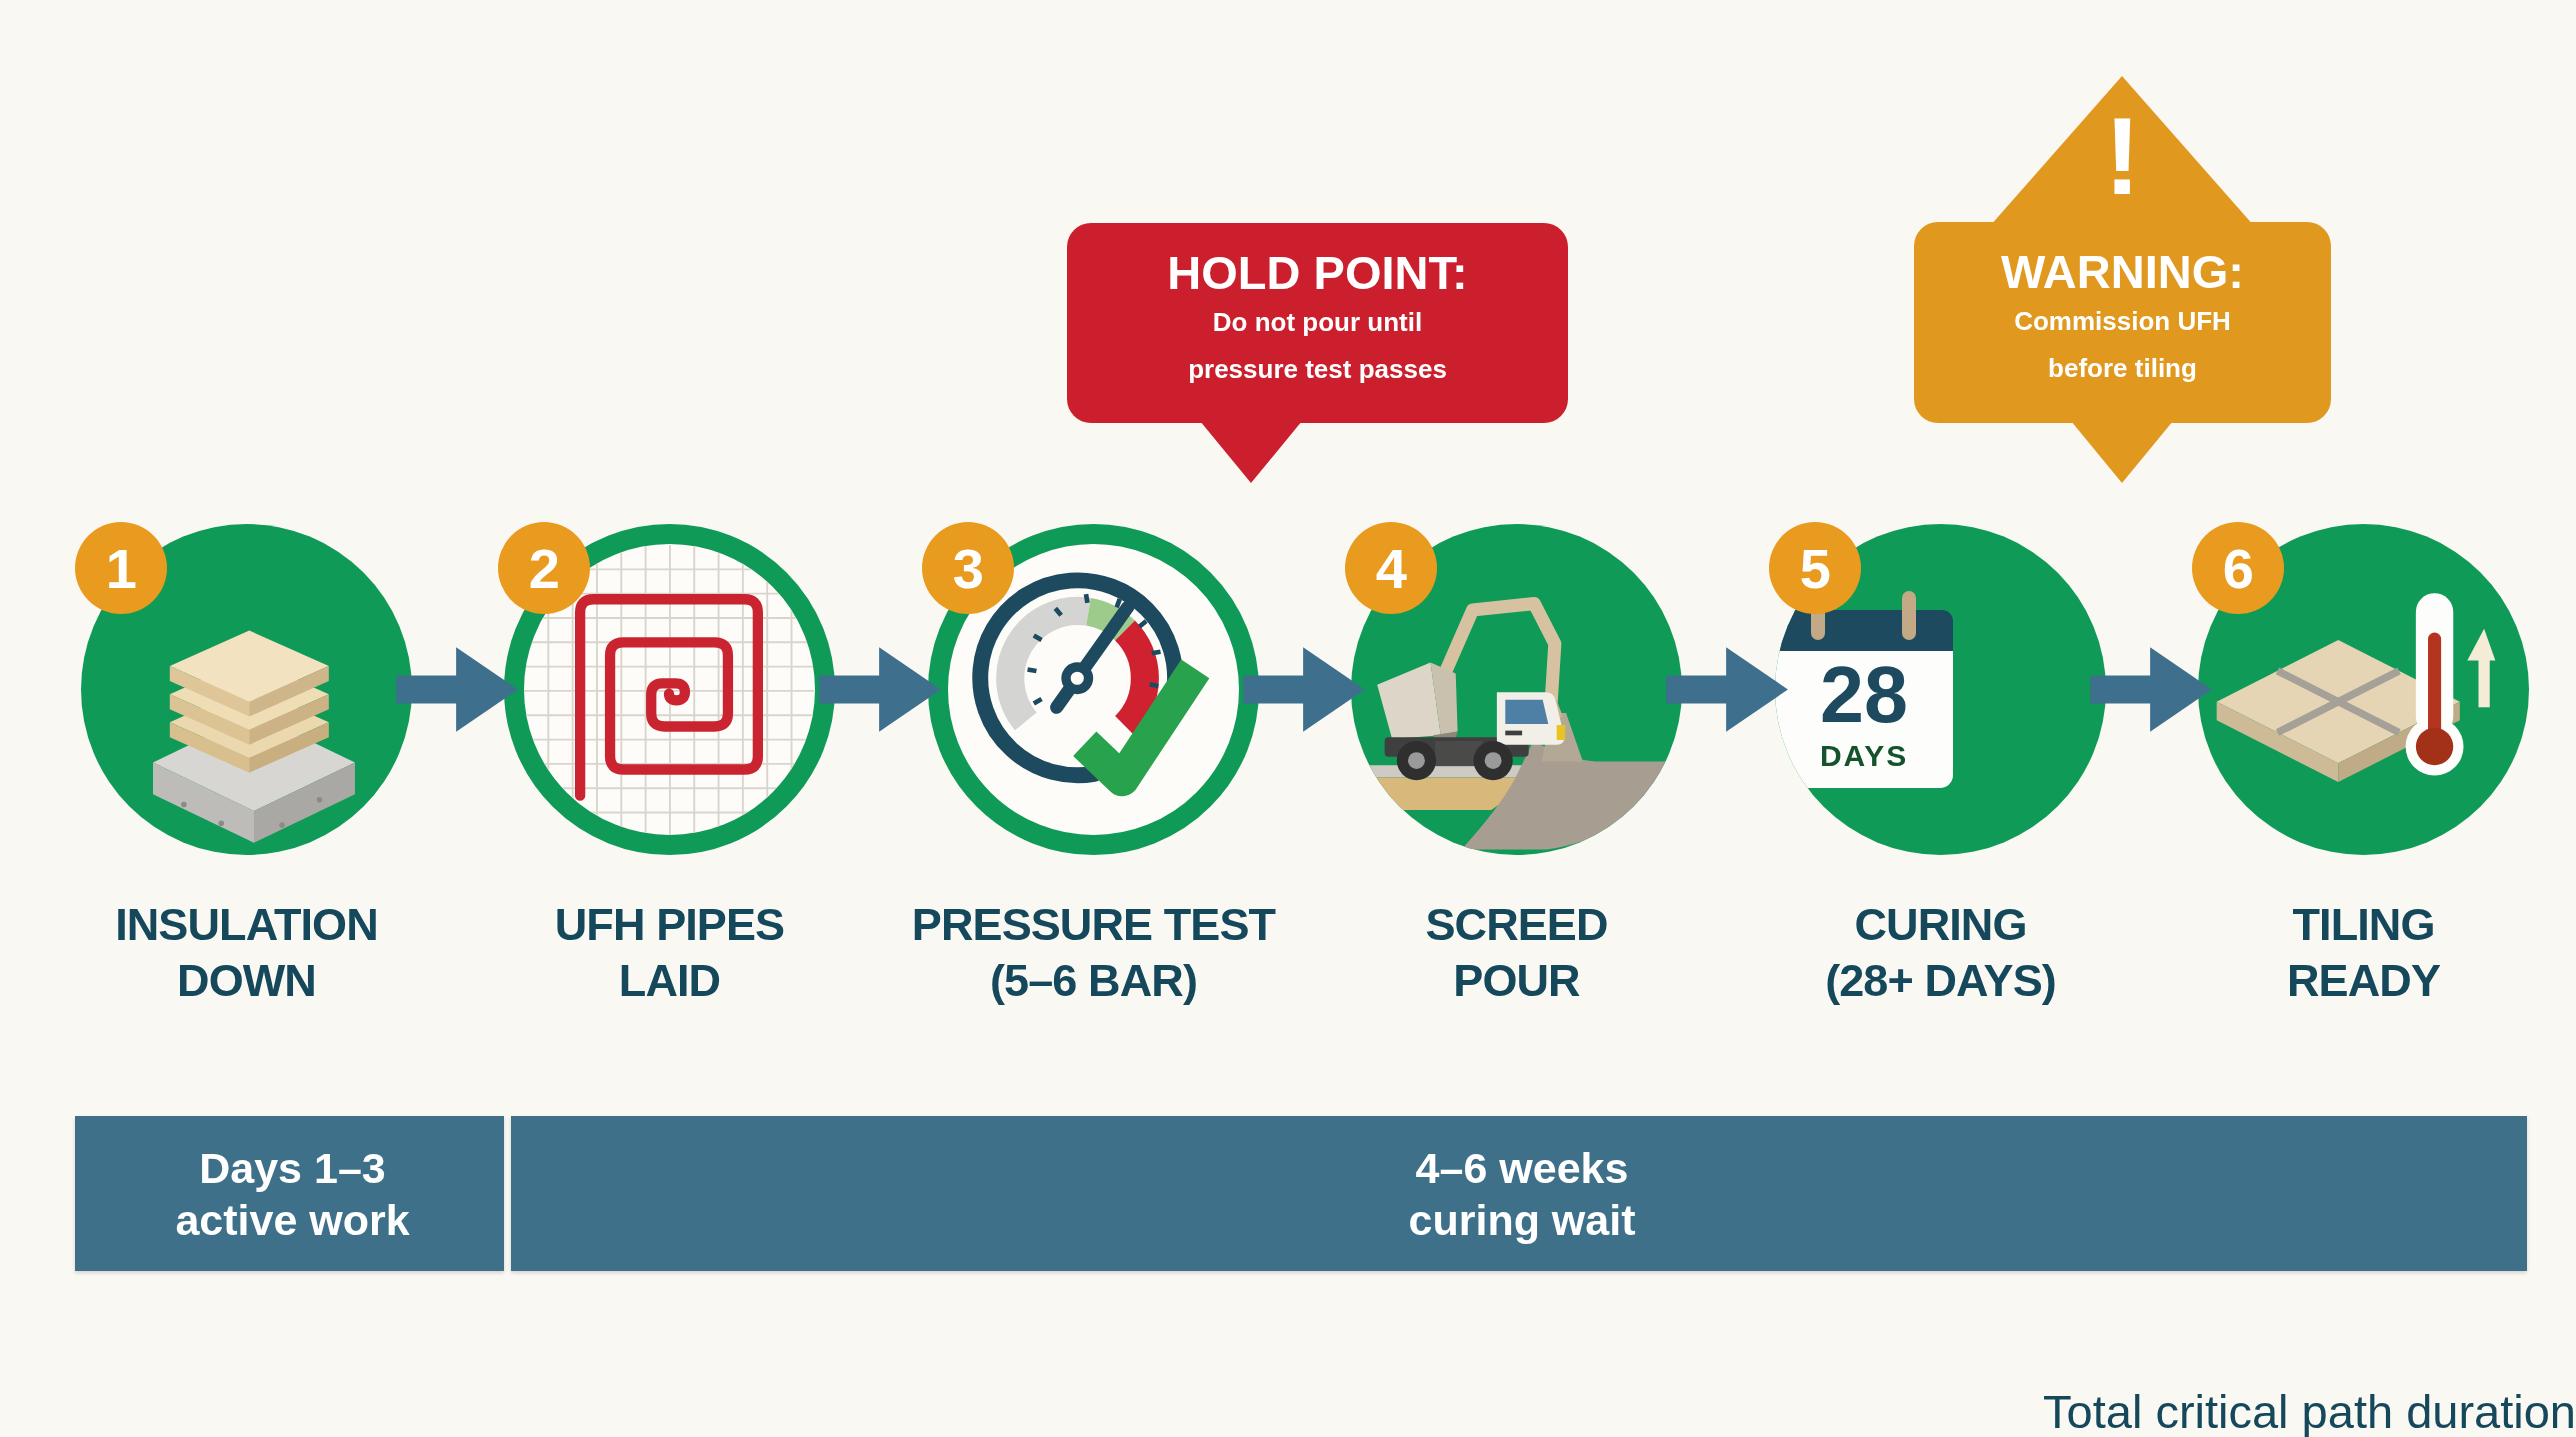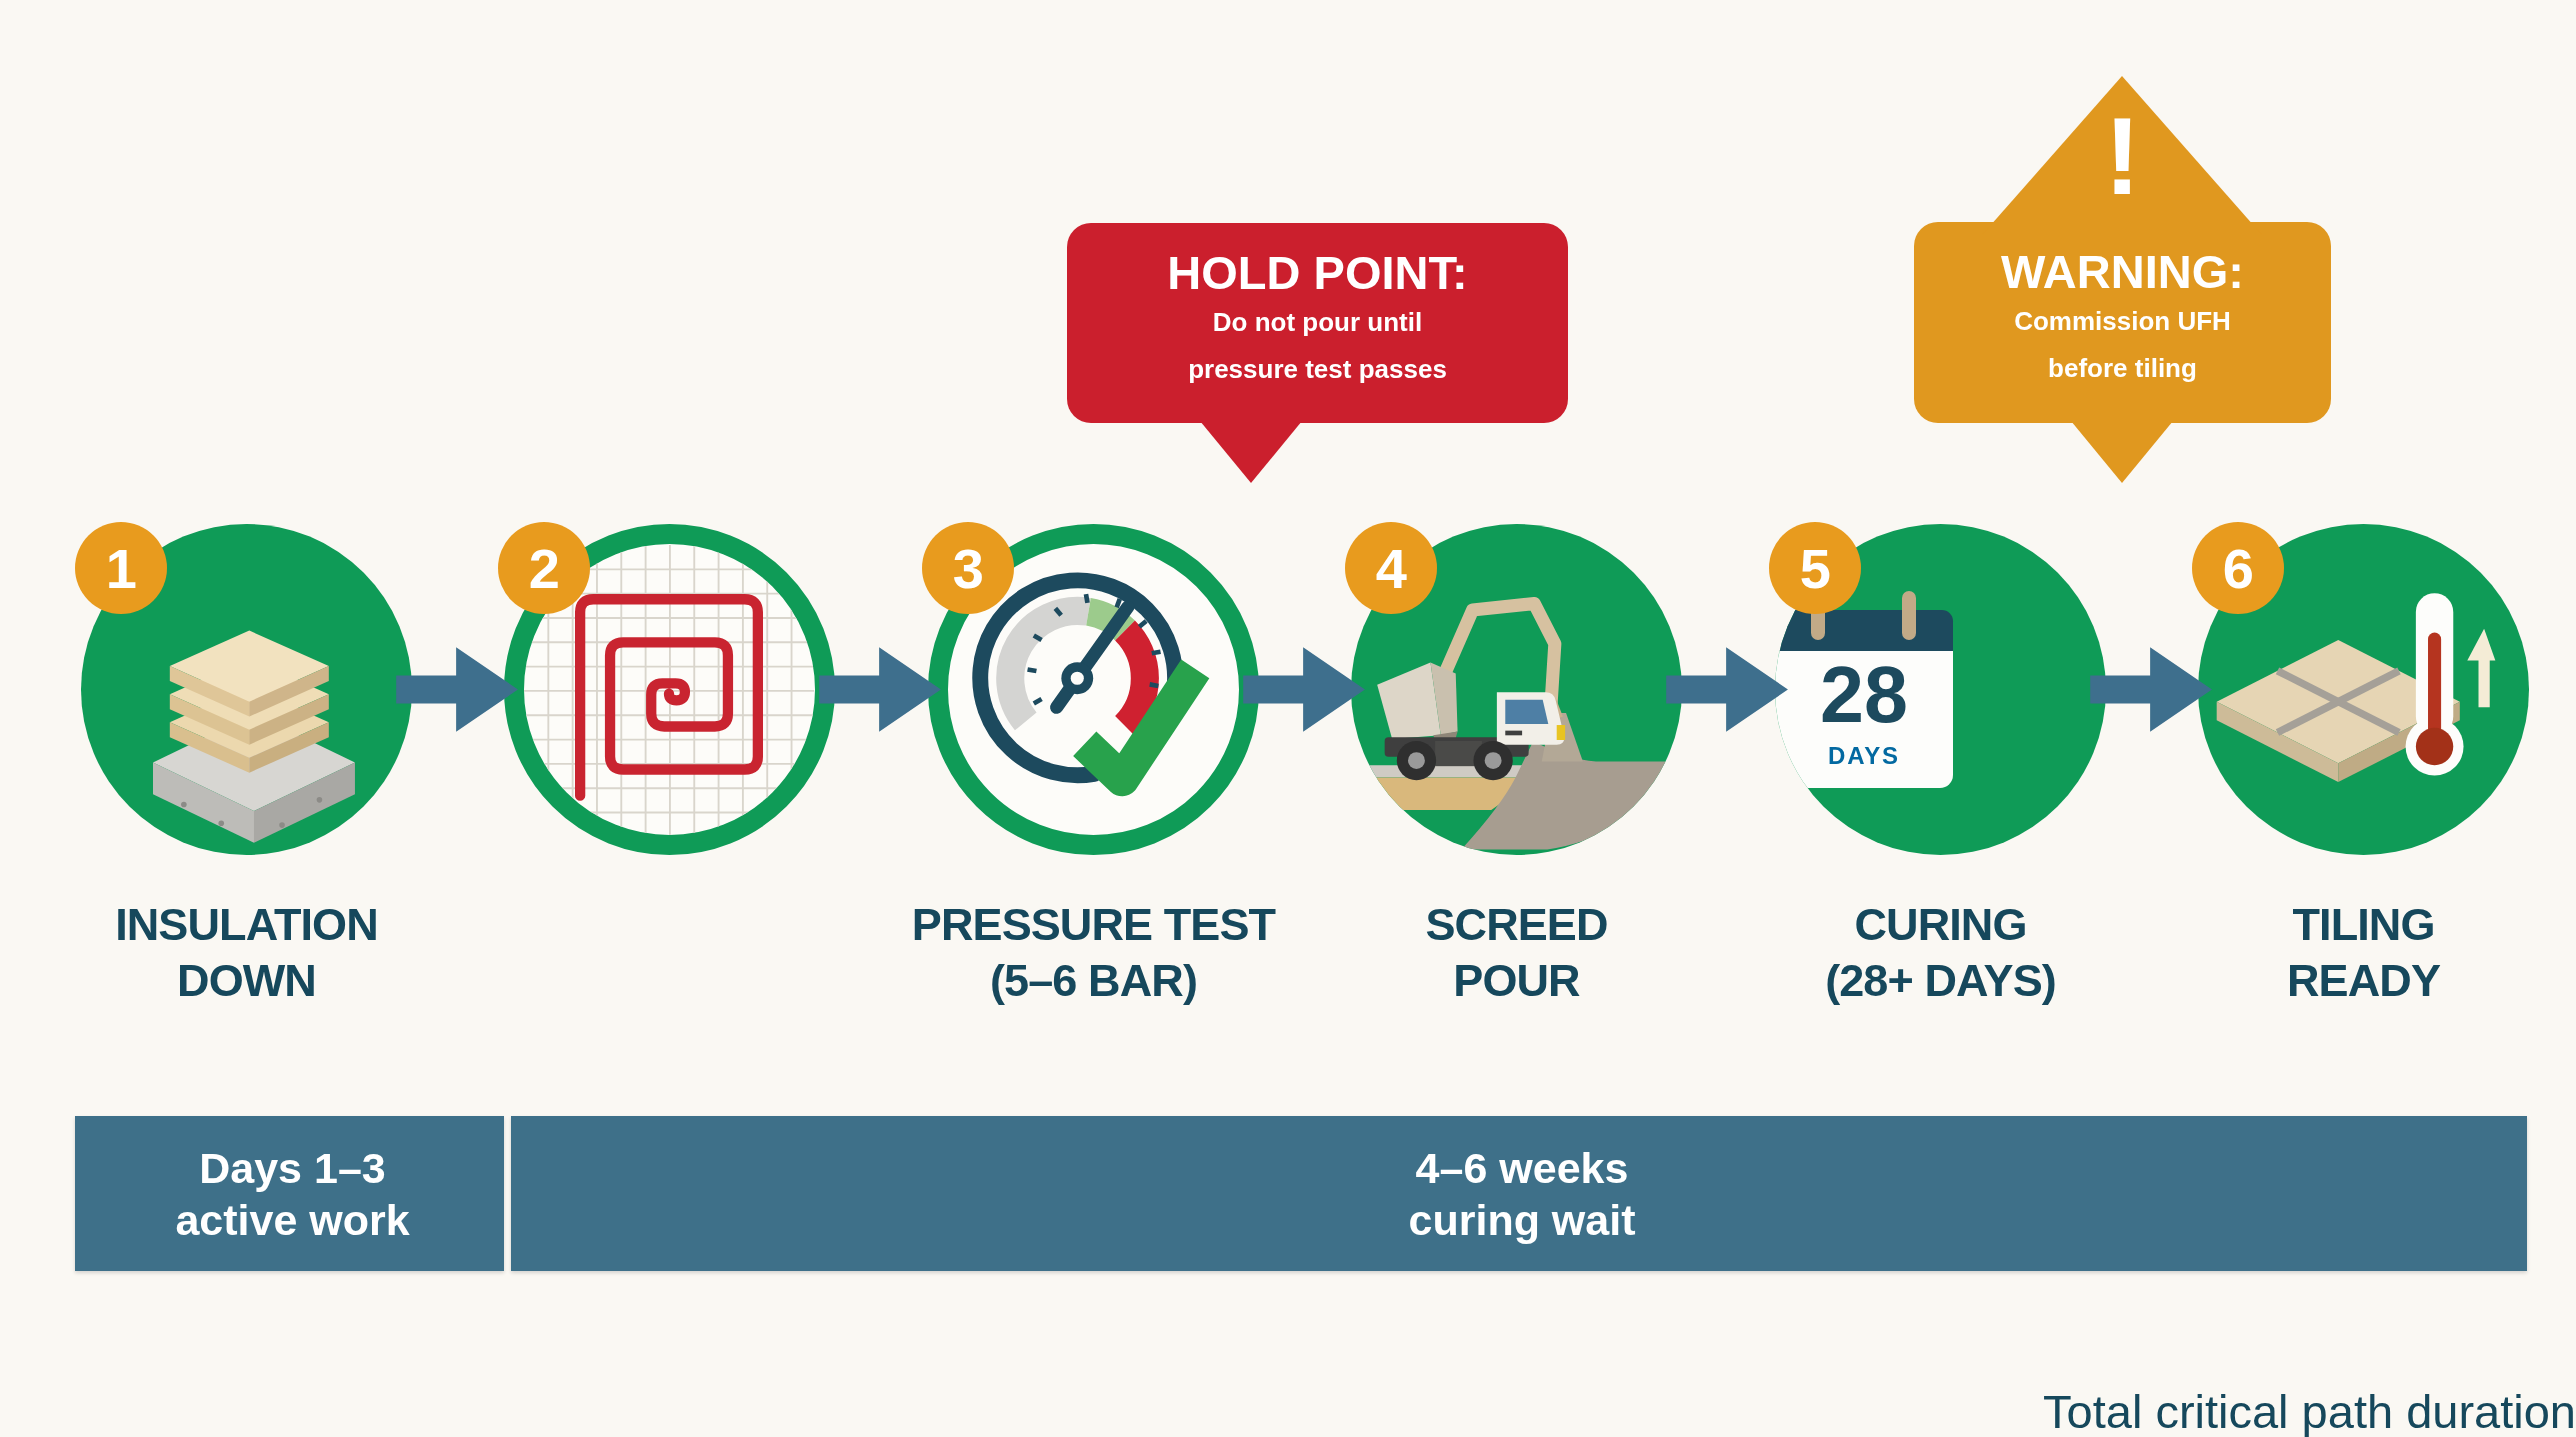--- a/index.html
+++ b/index.html
@@ -44,21 +44,21 @@
 
   
   .calendar{position:relative;width:178px;height:198px;}
   .cal-peg{position:absolute;top:0;width:14px;height:49px;border-radius:7.5px;background:#c2aa87;z-index:2;}
   .cal-peg.left{left:36px;} .cal-peg.right{left:127px;}
   .cal-header{position:absolute;top:19px;left:0;width:178px;height:41px;background:#1d4a5e;
     border-radius:11.2px 11.2px 0 0;}
   .cal-body{position:absolute;top:60px;left:0;width:178px;height:137px;background:#fdfdfb;
     border-radius:0 0 13px 13px;text-align:center;}
   .cal-big{margin-top:1.9px;font-size:79px;font-weight:bold;color:#1d4a5e;line-height:86px;}
-  .cal-small{font-size:24px;font-weight:bold;color:#0369a1;letter-spacing:1.9px;line-height:36px;}
+  .cal-small{font-size:30px;font-weight:bold;color:#14532d;letter-spacing:1.9px;line-height:36px;}
 
   
   .bar{position:absolute;top:1116px;height:155px;background:#3e7089;color:#fff;
     display:flex;align-items:center;justify-content:center;text-align:center;
     font-size:43px;font-weight:bold;line-height:52px;
     box-shadow:0 1.9px 3.7px rgba(0,0,0,0.15);padding-left:6px;}
   .bar-1{left:75px;width:423px;}
   .bar-2{left:511px;width:2010px;}
   .caption{position:absolute;top:1384px;left:0;width:2576px;text-align:right;
     color:#16485c;font-size:47px;font-weight:normal;}
@@ -277,20 +277,22 @@
     </svg>
   <svg class="flow-arrow" style="left:1666px" viewBox="0 0 132 110">
       <polygon points="0,40 64,40 64,10 130,55 64,100 64,70 0,70" fill="#3e6f8d"></polygon>
     </svg>
   <svg class="flow-arrow" style="left:2090px" viewBox="0 0 132 110">
       <polygon points="0,40 64,40 64,10 130,55 64,100 64,70 0,70" fill="#3e6f8d"></polygon>
     </svg>
 
   <div class="step-label preline" style="left:35px">INSULATION
 DOWN</div>
+  <div class="step-label preline" style="left:458px">UFH PIPES
+LAID</div>
   <div class="step-label preline" style="left:882px">PRESSURE TEST
 (5–6 BAR)</div>
   <div class="step-label preline" style="left:1305px">SCREED
 POUR</div>
   <div class="step-label preline" style="left:1729px">CURING
 (28+ DAYS)</div>
   <div class="step-label preline" style="left:2152px">TILING
 READY</div>
 
   <div class="bar bar-1 preline">Days 1–3

